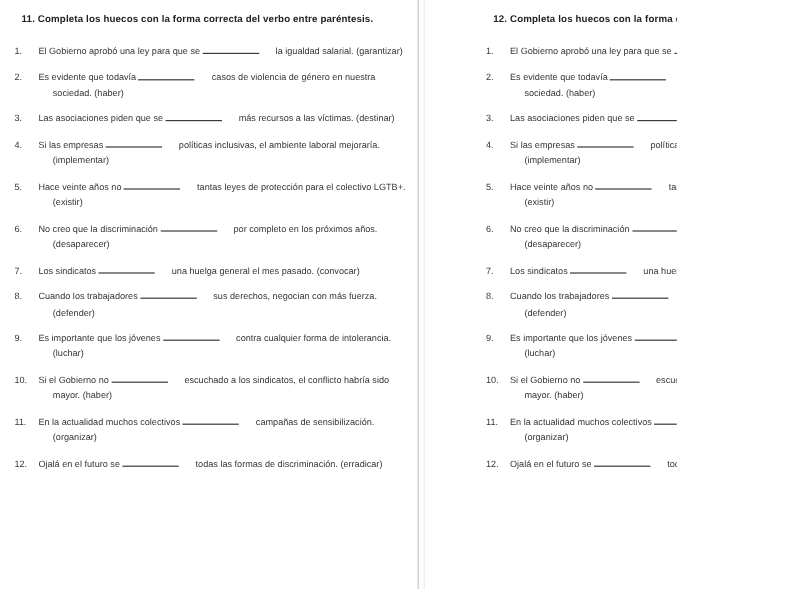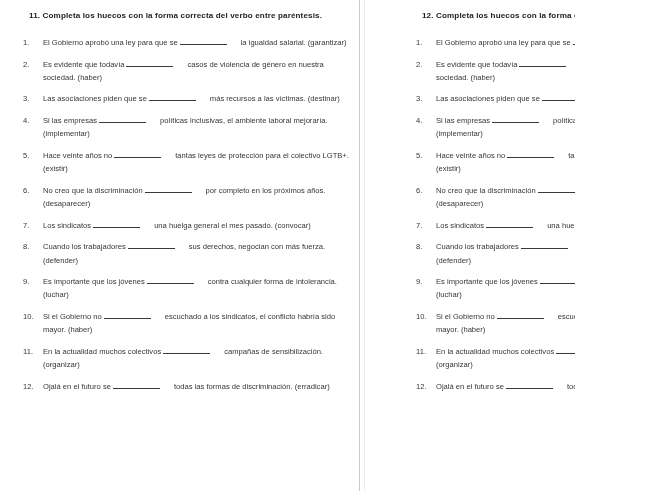--- a/index.html
+++ b/index.html
@@ -11,21 +11,21 @@
     width: 654px;
     height: 491px;
     overflow: hidden;
     font-family: "Liberation Sans", sans-serif;
     color: #2b2b2b;
     position: relative;
   }
 
   #page-wrap {
     position: absolute;
-    left: 15px; top: 0;
+    left: 4px; top: 0;
     width: 560px;
     height: 491px;
     display: flex;
     flex-direction: row;
     overflow: hidden;
   }
 
   .sheet {
     position: relative;
     height: 491px;
@@ -119,20 +119,21 @@
     top: 0;
     width: 17px;
     text-align: left;
     font-size: 7.6px;
     color: #35363a;
   }
 
   .item .line2 {
     display: block;
     white-space: nowrap;
+    margin-left: 12px;
   }
 
   .blank {
     display: inline-block;
     width: 47px;
     border-bottom: 1px solid #3a3a3a;
     height: 7px;
     margin: 0 2px;
     vertical-align: baseline;
   }

